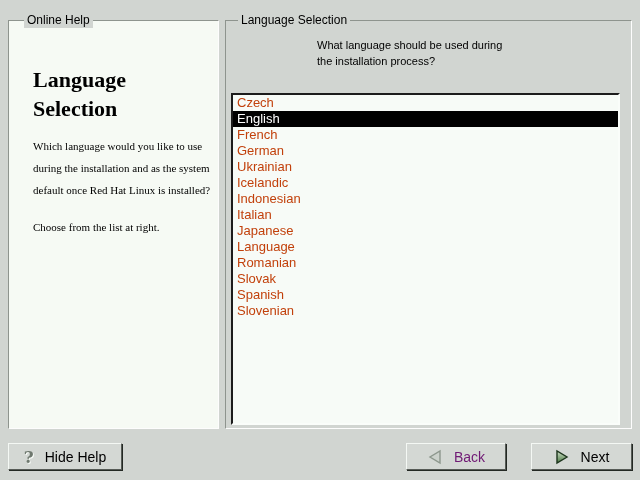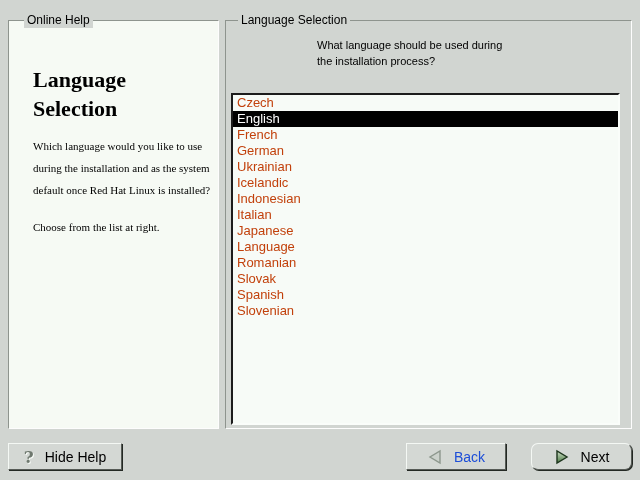--- a/index.html
+++ b/index.html
@@ -103,22 +103,22 @@
     gap: 11px;
     font-family: "Liberation Sans", sans-serif;
     font-size: 14px;
     color: #000;
     padding: 0;
     margin: 0;
     cursor: pointer;
     box-sizing: border-box;
   }
   .hide-help-btn { left: 8px;   width: 114px; }
-  .back-btn      { left: 406px; width: 100px; color: #1d4ed8; }
-  .next-btn      { left: 531px; width: 101px; border-radius: 7px; }
+  .back-btn      { left: 406px; width: 100px; color: #701a75; }
+  .next-btn      { left: 531px; width: 101px; }
   .btn svg { display: block; }
   .help-icon {
     font-family: "DejaVu Serif", serif;
     font-size: 17px;
     font-weight: bold;
     color: #6e786e;
     text-shadow: 1px 1px 0 #f6faf6;
   }
 </style>
 </head>

